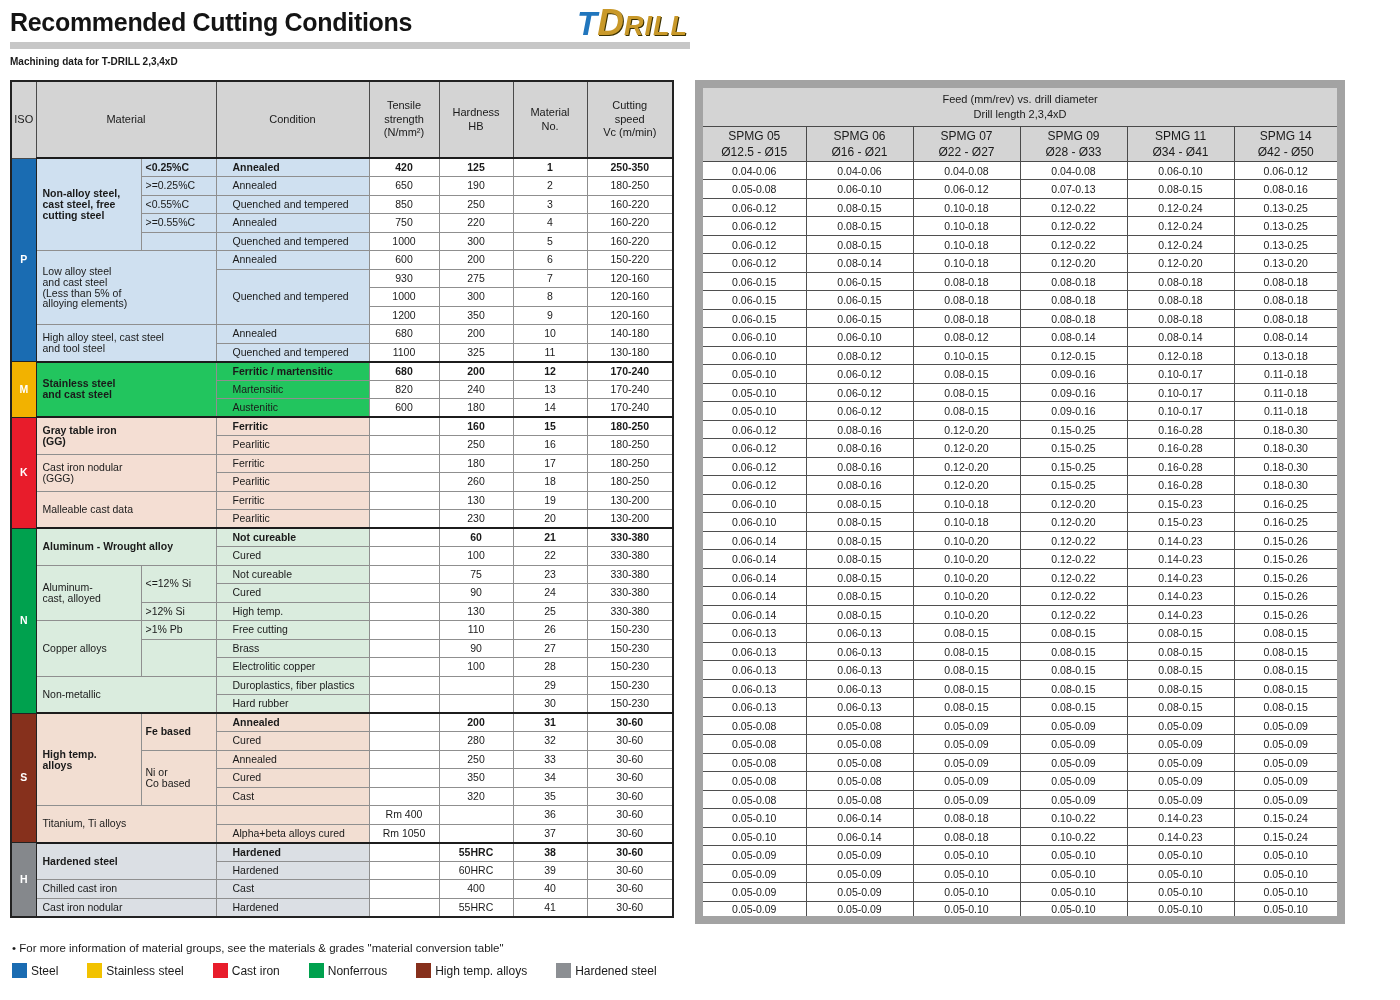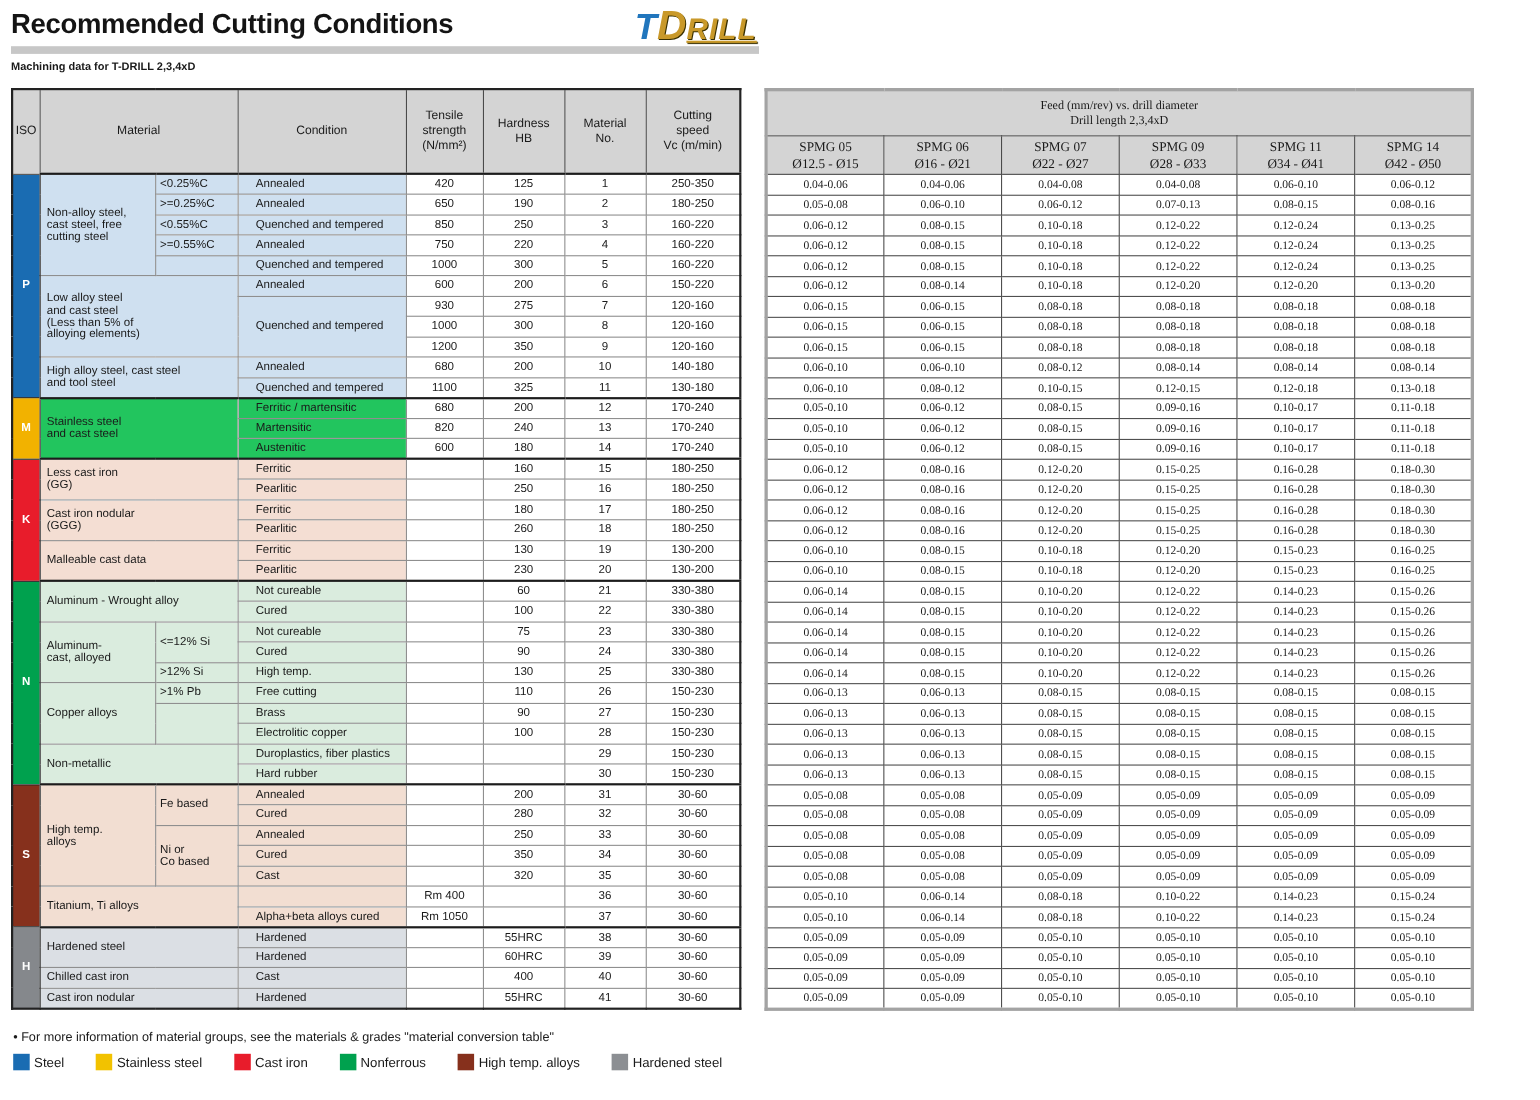--- a/index.html
+++ b/index.html
@@ -8,34 +8,34 @@
 
   
   .hdr { position: relative; padding: 8px 0 0 10px; }
   .title { margin: 0; font-size: 25px; font-weight: bold; letter-spacing: -0.3px; color: #141414; }
   .rule { width: 680px; height: 7px; background: #c7c7c7; margin: 5px 0 7px 0; }
   .subtitle { font-size: 10px; font-weight: bold; }
   .logo { position: absolute; top: 2px; left: 430px; width: 258px; text-align: right;
           font-style: italic; font-weight: bold; white-space: nowrap; }
   .logo-t { color: #2176bd; font-size: 33px; }
   .logo-d { color: #c9992a; font-size: 37px; text-shadow: 1px 1px 0 #3a3000; }
-  .logo-rill { color: #c9992a; font-size: 27px; letter-spacing: 1px; text-shadow: 1px 1px 0 #3a3000; text-decoration: underline; }
+  .logo-rill { color: #c9992a; font-size: 27px; letter-spacing: 1px; text-shadow: 1px 1px 0 #3a3000; }
 
   
   .tables { display: flex; gap: 21px; margin: 13px 0 0 10px; align-items: flex-start; }
   table { border-collapse: collapse; table-layout: fixed; }
   #lt { width: 662px; border: 2px solid #222; }
-  #rt { width: 642px; border: 3px solid #a3a3a3; font-family: Liberation Serif, serif; }
+  #rt { width: 642px; border: 8px solid #a3a3a3; }
   th, td { box-sizing: border-box; overflow: hidden; }
 
   #lt thead th { background: #d4d4d4; border: 1px solid #4a4a4a; height: 77px;
                  font-weight: normal; font-size: 11px; white-space: pre-line; line-height: 1.25; text-align: center; }
   #lt td { border: 1px solid #8f8f8f; height: 18.5px; font-size: 10.5px; line-height: 1.04;
            padding: 0 3px; text-align: center; }
-  #lt tr.gs td { border-top: 2px solid #1c1c1c; }
+  #lt tr.gs td { border-top: 2px solid #1c1c1c; font-weight: bold; }
   #lt tr.bs td { border-top: 1.5px solid #2e2e2e; }
   #lt td.name, #lt td.sub, #lt td.cond { text-align: left; white-space: pre-line; }
   #lt td.name { padding-left: 6px; }
   #lt td.sub { padding-left: 4px; }
   #lt td.cond { padding-left: 16px; }
   td.iso { color: #fff; font-weight: bold; font-size: 11px; text-align: center; border: 1px solid #222 !important; }
   .iso-p { background: #1a6cb2; } .iso-m { background: #f2b200; } .iso-k { background: #e81c2b; }
   .iso-n { background: #00a14e; } .iso-s { background: #86301c; } .iso-h { background: #85888c; }
   .bg-p { background: #cfe0f0; } .bg-m { background: #22c55e; } .bg-k { background: #f4ded3; }
   .bg-n { background: #daecde; } .bg-s { background: #f2ded2; } .bg-h { background: #dbdfe4; }
@@ -203,21 +203,21 @@
           </tr>
           <tr>
             <td class="cond bg-m">Austenitic</td>
             <td>600</td>
             <td>180</td>
             <td>14</td>
             <td>170-240</td>
           </tr>
           <tr class="gs">
             <td rowspan="6" class="iso iso-k">K</td>
-            <td rowspan="2" colspan="2" class="name bg-k">Less cast iron
+            <td rowspan="2" colspan="2" class="name bg-k">Gray table iron
 (GG)</td>
             <td class="cond bg-k">Ferritic</td>
             <td></td>
             <td>160</td>
             <td>15</td>
             <td>180-250</td>
           </tr>
           <tr>
             <td class="cond bg-k">Pearlitic</td>
             <td></td>

